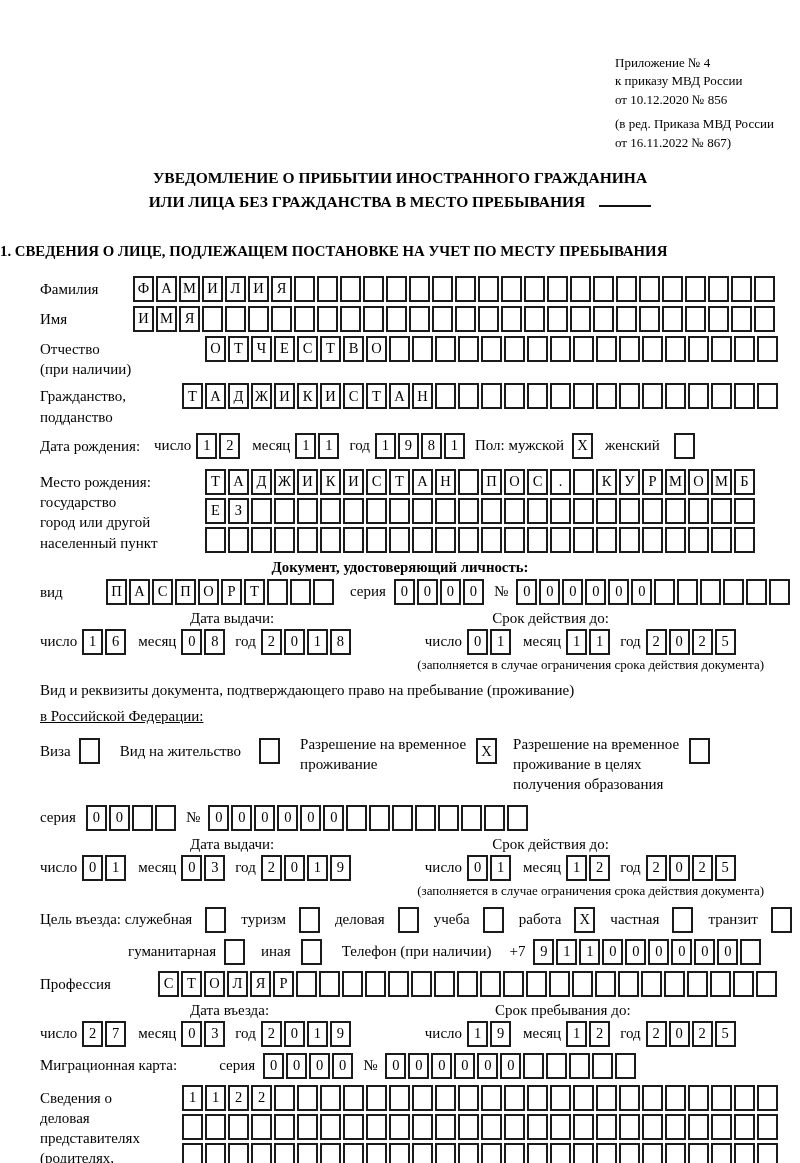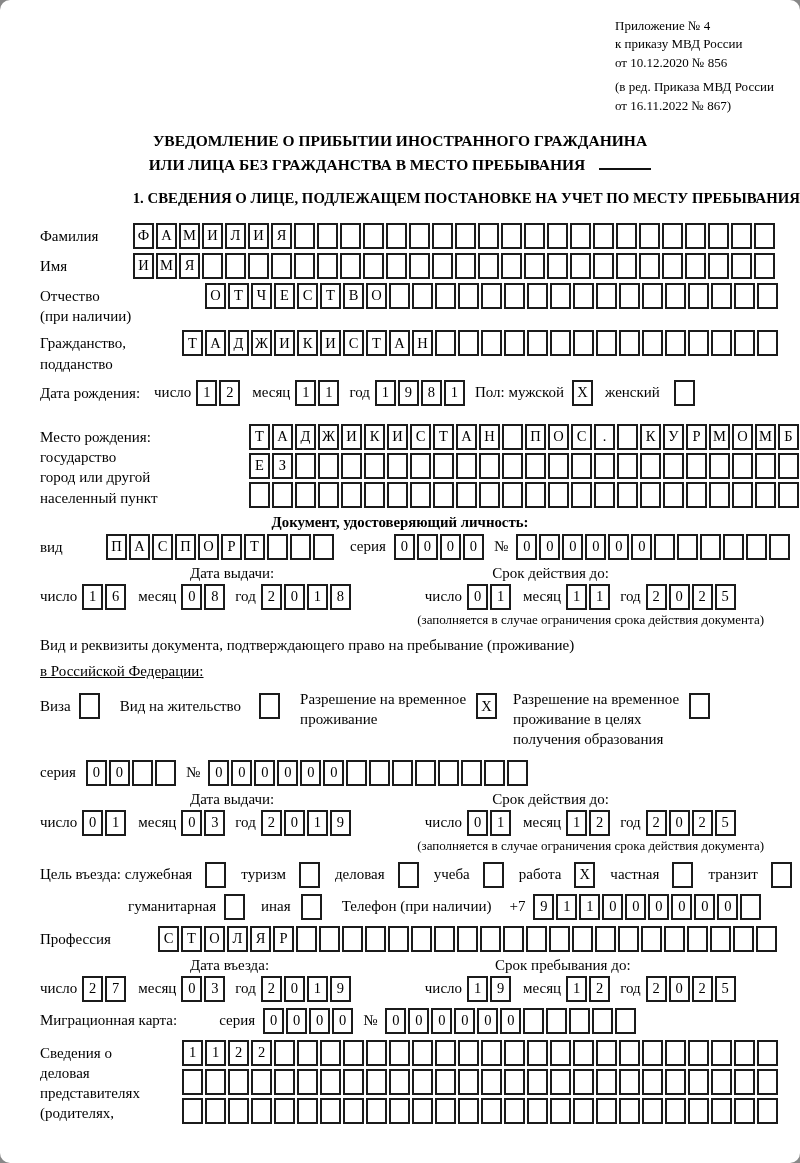--- a/index.html
+++ b/index.html
@@ -1,26 +1,26 @@
 <!DOCTYPE html>
 <html><head>
 <meta charset="utf-8">
 <style>
   html,body{margin:0;padding:0;background:#888;}
   .page{
     width:800px;height:1163px;margin:0 auto;background:#ffffff;color:#000;
     font-family:"Liberation Serif", serif;font-size:15px;
-    box-sizing:border-box;padding-top:17px;overflow:hidden;position:relative;border-radius:10px;
+    box-sizing:border-box;padding-top:54px;overflow:hidden;position:relative;
   }
   .appendix{margin-left:615px;font-size:13px;line-height:1.42;}
   .appendix .gap{margin-top:6px;}
   .forma{text-align:right;margin-right:33px;font-weight:bold;font-size:15px;margin-top:15px;letter-spacing:.5px;}
   .title{text-align:center;font-weight:bold;font-size:15.5px;margin-top:14px;line-height:1.5;}
   .tline{display:inline-block;width:52px;border-bottom:2px solid #111;margin-left:10px;height:13px;}
-  .sect{font-weight:bold;font-size:14.8px;margin-top:14px;text-align:right;}
+  .sect{font-weight:bold;font-size:14.8px;margin-top:30px;text-align:left;}
   .frow{display:flex;align-items:flex-start;margin:4px 6px 0 40px;}
   .frow.vc{align-items:center;}
   .cells{display:inline-flex;flex:none;}
   .cell{
     box-sizing:border-box;flex:none;display:inline-flex;align-items:center;justify-content:center;
     width:21px;height:26px;border:2px solid #1b1b1b;margin-right:2px;font-size:14.5px;background:#fff;
   }
   .rowstack .cells{display:flex;margin-bottom:3px;}
   .lb{flex:none;line-height:1.35;padding-top:3px;}
   .w93{width:93px;}.w142{width:142px;}.w165{width:165px;}.w118{width:118px;}.w66{width:66px;}
@@ -217,21 +217,21 @@
     <span class="ml8">Пол: мужской</span>
     <span class="cells ml8">
         <span class="cell">X</span>
       </span>
     <span class="ml10">женский</span>
     <span class="cells ml14">
         <span class="cell"></span>
       </span>
   </div>
 
-  <div class="frow" style="margin-top:18px;gap:44px;">
+  <div class="frow" style="margin-top:10px;">
     <span class="lb w165">
       <span>Место рождения:</span><br>
       <span>государство</span><br>
       <span>город или другой</span><br>
       <span>населенный пункт</span>
     </span>
     <span class="rowstack">
       <span class="cells">
           <span class="cell">Т</span>
           <span class="cell">А</span>

